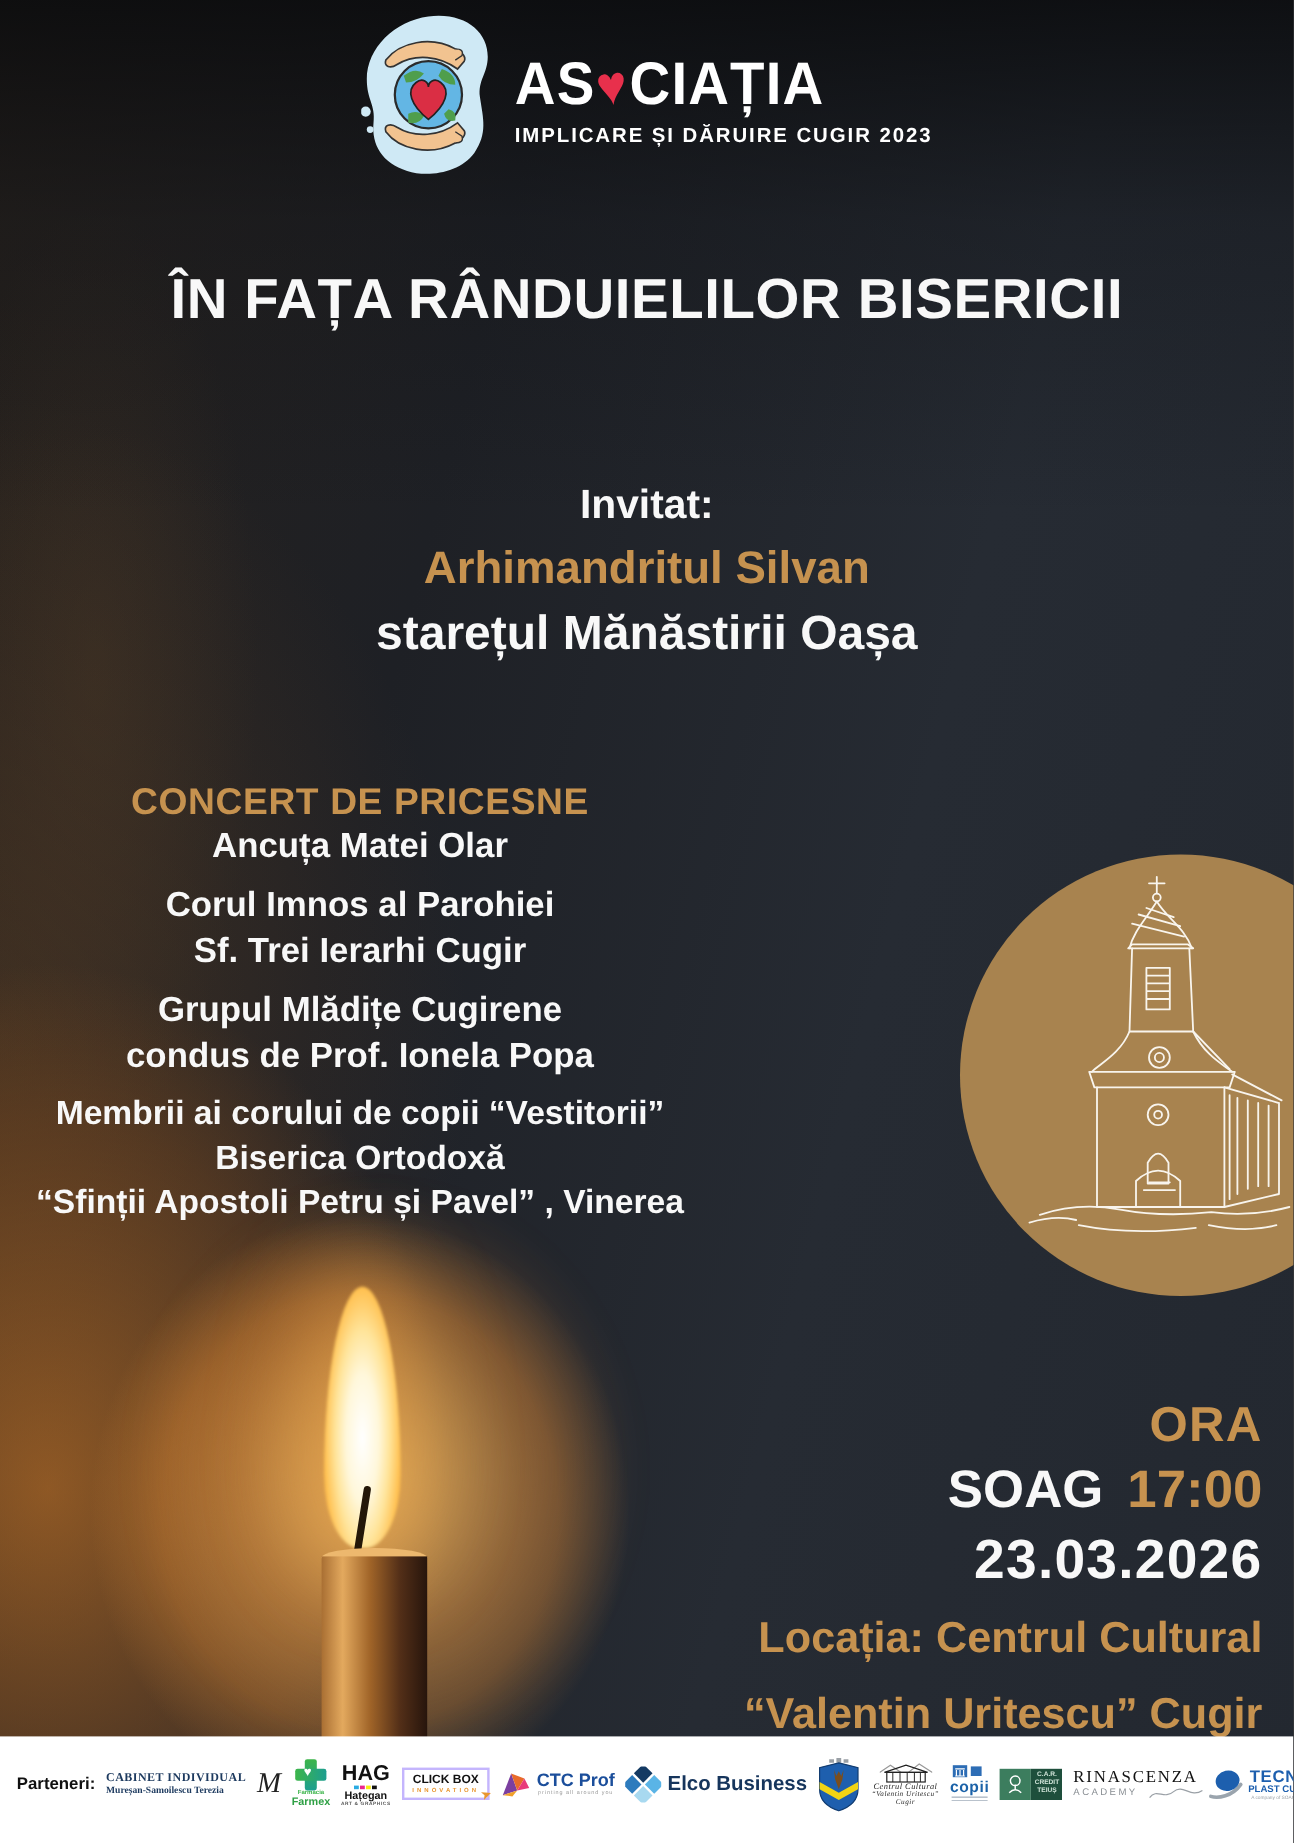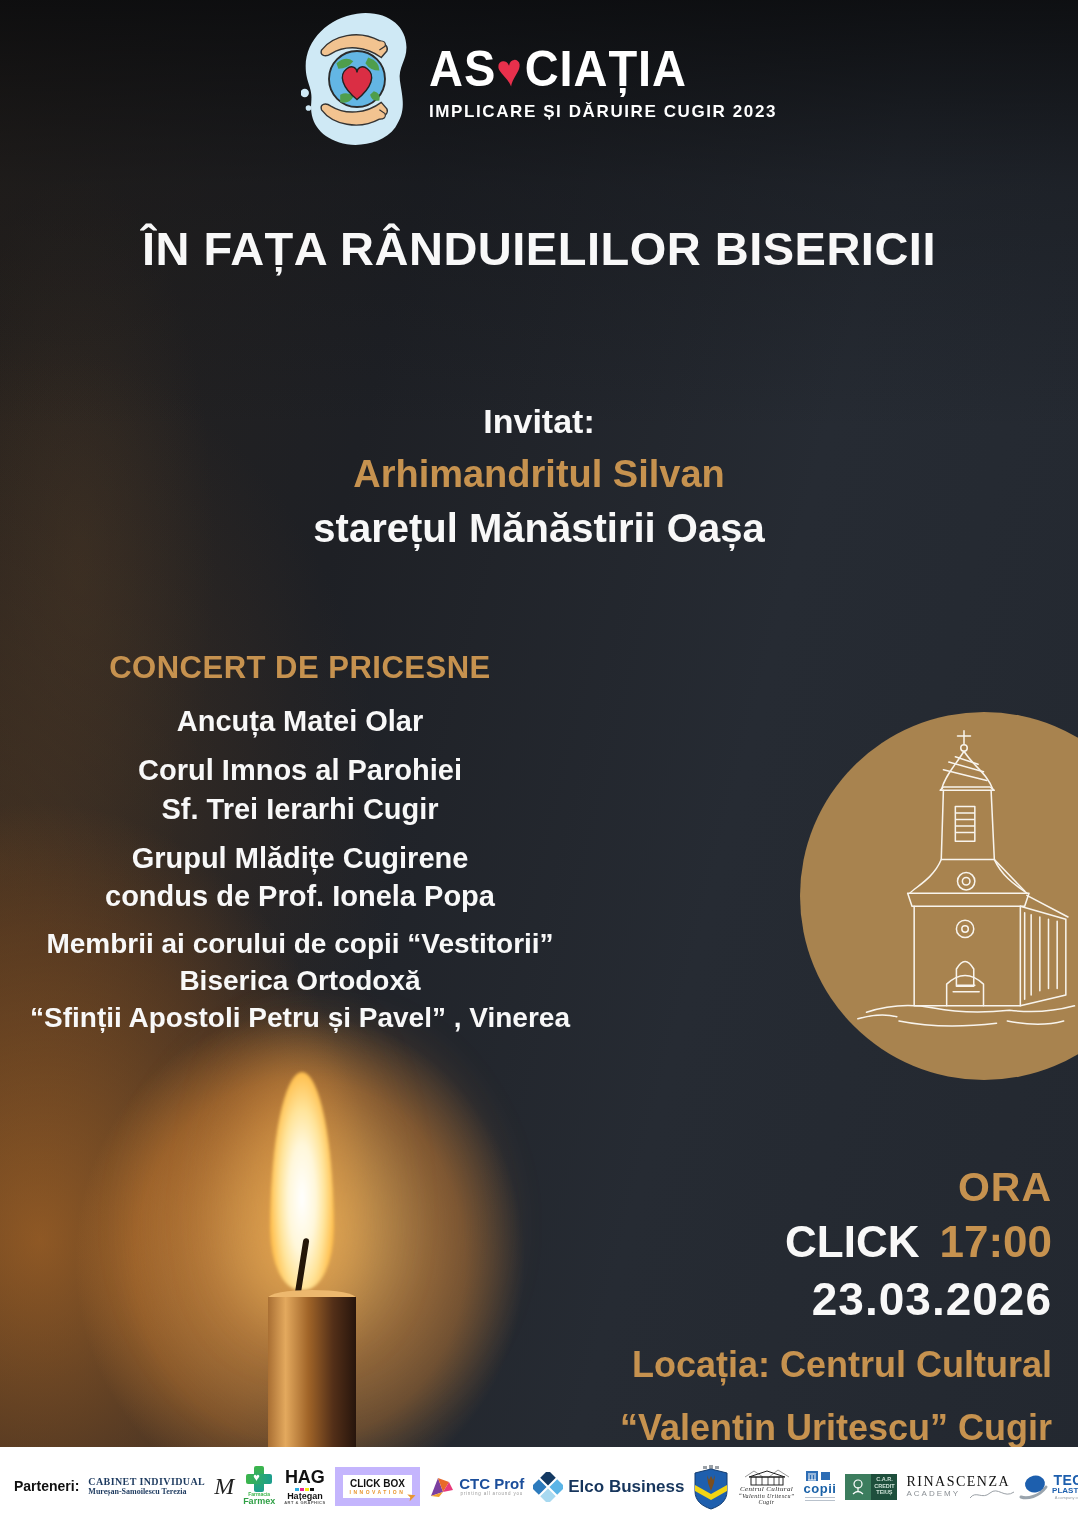--- a/index.html
+++ b/index.html
@@ -41,21 +41,21 @@
   .title-line2{font-size:47px;margin-top:9px;letter-spacing:.5px;}
 
   
   .invite{position:absolute;top:402px;left:0;width:100%;text-align:center;font-weight:700;}
   .invite-label{font-size:34px;}
   .invite-guest{font-size:38px;margin-top:12px;}
   .invite-role{font-size:40px;margin-top:10px;}
 
   
   .concert{position:absolute;top:650px;left:0;width:600px;text-align:center;font-weight:700;}
-  .concert-heading{font-size:31px;font-weight:800;letter-spacing:.5px;margin-bottom:16px;}
+  .concert-heading{font-size:31px;font-weight:800;letter-spacing:.5px;}
   .concert-item{margin-bottom:11px;font-size:29px;line-height:1.32;color:#F8F8F8;}
   .concert-item.small{font-size:28px;}
 
   
   .gold-circle{position:absolute;left:800px;top:712px;width:368px;height:368px;border-radius:50%;background:#A8834F;}
   .gold-circle svg{position:absolute;left:34px;top:14px;}
 
   
   .event{position:absolute;top:1164px;right:26px;text-align:right;font-weight:800;white-space:nowrap;}
   .event-ora{font-size:41px;letter-spacing:1px;}
@@ -78,21 +78,21 @@
   .farmex-cross .v{position:absolute;left:8px;top:0;width:10px;height:26px;background:linear-gradient(180deg,#3cb54a,#1d9e8f);border-radius:2px;}
   .farmex-cross .h{position:absolute;left:0;top:8px;width:26px;height:10px;background:linear-gradient(90deg,#3cb54a,#1d9e8f);border-radius:2px;}
   .farmex-cross .ht{position:absolute;left:7px;top:6px;color:#fff;font-size:11px;}
   .farmex-sub{font-size:5px;color:#3cb54a;font-weight:700;}
   .farmex-name{font-size:9px;color:#2fa045;font-weight:800;}
   .hag-mark{font-family:Liberation Sans, sans-serif;font-size:18px;font-weight:700;color:#111;}
   .hag-cmyk{display:flex;gap:1px;margin:1px 0;}
   .hag-cmyk i{width:4px;height:3px;display:block;}
   .hag-name{font-size:9px;font-weight:800;color:#111;}
   .hag-sub{font-size:4px;letter-spacing:.5px;color:#555;font-weight:700;}
-  .clickbox{border:8px solid #c4b5fd;background:#fff;padding:4px 7px 3px;position:relative;}
+  .clickbox{border:2px solid #c4b5fd;background:#fff;padding:4px 7px 3px;position:relative;}
   .clickbox .n{font-size:10px;font-weight:800;color:#111;white-space:nowrap;}
   .clickbox .s{font-size:5px;letter-spacing:2.5px;color:#E8962F;font-weight:700;margin-top:1px;}
   .clickbox .cur{position:absolute;right:-4px;bottom:-4px;color:#E8962F;font-size:11px;transform:rotate(-20deg);}
   .pt-ctc{flex-direction:row;align-items:center;gap:4px;}
   .ctc-text .n{font-size:15px;font-weight:800;color:#1b4e9b;white-space:nowrap;}
   .ctc-text .s{font-size:4.5px;color:#999;letter-spacing:.8px;}
   .pt-elco{flex-direction:row;align-items:center;gap:5px;}
   .elco-name{font-size:17px;font-weight:800;color:#16355c;white-space:nowrap;}
   .pt-centrul .scr{font-family:"Liberation Serif",serif;font-style:italic;font-size:7px;color:#222;letter-spacing:.4px;white-space:nowrap;}
   .pt-centrul .scr2{font-size:6px;}
@@ -196,21 +196,21 @@
         <path d="M176 170 L176 250 M182 172 l0 74 M190 174 l0 68 M198 176 l0 64 M206 178 l0 62"></path>
         <path d="M178 154 L216 174"></path>
         <path d="M30 262 q30 -10 62 -4 t70 2 q30 4 60 -4 M60 270 q40 8 90 2 M160 270 q30 6 52 0"></path>
         <path d="M22 268 q20 -6 36 -2"></path>
       </g>
     </svg>
   </div>
 
   <div class="event">
     <div class="event-ora t-gold">ORA</div>
-    <div class="event-daytime"><span class="t-white">CLICK</span><span class="time t-gold">17:00</span></div>
+    <div class="event-daytime"><span class="t-white">SOAG</span><span class="time t-gold">17:00</span></div>
     <div class="event-date t-white">23.03.2026</div>
     <div class="event-loc t-gold">Locația: Centrul Cultural</div>
     <div class="event-loc t-gold">“Valentin Uritescu” Cugir</div>
   </div>
 
   <div class="partners">
     <span class="partners-label">Parteneri:</span>
 
     <div class="pt pt-cabinet">
       <span class="l1">CABINET INDIVIDUAL</span>

